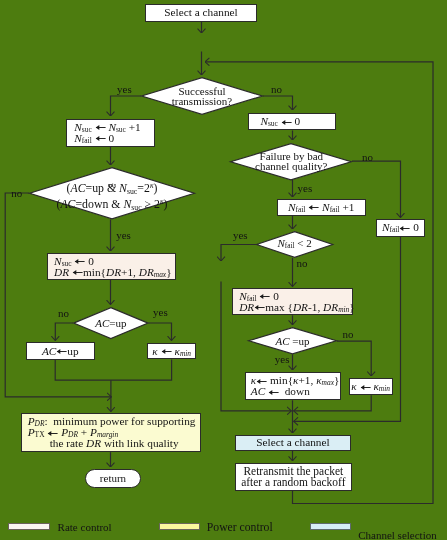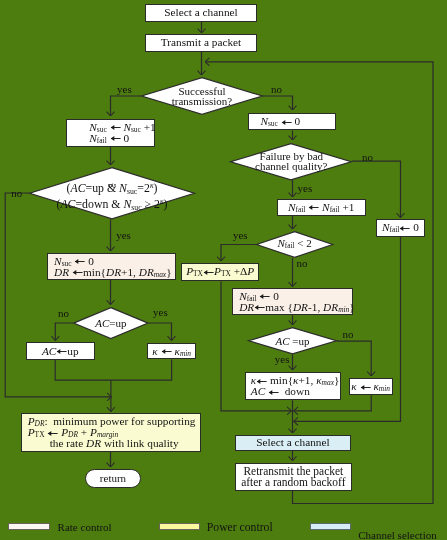--- a/index.html
+++ b/index.html
@@ -112,35 +112,32 @@
       <path d="M221 281.5 L221 410.8 L291.4 410.8" marker-end="url(#ah)"></path>
 
       <path d="M292.5 450.9 L292.5 460.8" marker-end="url(#ah)"></path>
     </g>
   </svg>
 
   <div class="box" style="left:145px;top:3.5px;width:112px;height:18.5px;">
     <span class="ln">Select a channel</span>
   </div>
 
-  <div class="box" style="left:145px;top:33.5px;width:112px;height:18.5px;">
-    <span class="ln">Transmit a packet</span>
-  </div>
 
   <div class="dia" style="left:141px;top:77px;width:122px;height:38px;">
     <svg width="122" height="38" viewBox="0 0 122 38">
         <polygon points="61,0.6 121.4,19 61,37.4 0.6,19" fill="#fff" stroke="#2b2b2b" stroke-width="1.2"></polygon>
       </svg>
     <div class="dtxt">
       <span>Successful</span>
         <span>transmission?</span>
     </div>
   </div>
 
-  <div class="box" style="left:66.3px;top:118.8px;width:89.2px;height:28.2px;align-items:flex-start;padding-left:22px;">
+  <div class="box" style="left:66.3px;top:118.8px;width:89.2px;height:28.2px;align-items:flex-start;padding-left:7px;">
     <span class="ln"><i class="v">N</i><sub>suc</sub> <span class="la"><svg viewBox="0 0 11 9" width="11" height="9">
             <path d="M1.0 5.5 L10.6 5.5" stroke="#1a1a1a" stroke-width="0.95" fill="none"></path>
             <path d="M4.3 3.1 L0.7 5.5 L4.3 7.9 Z" fill="#1a1a1a"></path>
           </svg></span> <i class="v">N</i><sub>suc</sub> +1</span>
     <span class="ln"><i class="v">N</i><sub>fail</sub> <span class="la"><svg viewBox="0 0 11 9" width="11" height="9">
             <path d="M1.0 5.5 L10.6 5.5" stroke="#1a1a1a" stroke-width="0.95" fill="none"></path>
             <path d="M4.3 3.1 L0.7 5.5 L4.3 7.9 Z" fill="#1a1a1a"></path>
           </svg></span> 0</span>
   </div>
 
@@ -187,26 +184,20 @@
 
   <div class="dia" style="left:255.9px;top:231px;width:77.3px;height:27px;">
     <svg width="77.3" height="27" viewBox="0 0 77.3 27">
         <polygon points="38.65,0.6 76.7,13.5 38.65,26.4 0.6,13.5" fill="#fff" stroke="#2b2b2b" stroke-width="1.2"></polygon>
       </svg>
     <div class="dtxt">
       <span><i class="v">N</i><sub>fail</sub> &lt; 2</span>
     </div>
   </div>
 
-  <div class="box fill-power" style="left:181.2px;top:262.8px;width:78px;height:17.9px;">
-    <span class="ln"><i class="v">P</i><sub>TX</sub><span class="la"><svg viewBox="0 0 11 9" width="11" height="9">
-            <path d="M1.0 5.5 L10.6 5.5" stroke="#1a1a1a" stroke-width="0.95" fill="none"></path>
-            <path d="M4.3 3.1 L0.7 5.5 L4.3 7.9 Z" fill="#1a1a1a"></path>
-          </svg></span><i class="v">P</i><sub>TX</sub> +Δ<i class="v">P</i></span>
-  </div>
 
   <div class="box fill-rate" style="left:47.1px;top:253.4px;width:129.3px;height:26.6px;align-items:flex-start;padding-left:6px;">
     <span class="ln"><i class="v">N</i><sub>suc</sub> <span class="la"><svg viewBox="0 0 11 9" width="11" height="9">
             <path d="M1.0 5.5 L10.6 5.5" stroke="#1a1a1a" stroke-width="0.95" fill="none"></path>
             <path d="M4.3 3.1 L0.7 5.5 L4.3 7.9 Z" fill="#1a1a1a"></path>
           </svg></span> 0</span>
     <span class="ln"><i class="v">DR</i> <span class="la"><svg viewBox="0 0 11 9" width="11" height="9">
             <path d="M1.0 5.5 L10.6 5.5" stroke="#1a1a1a" stroke-width="0.95" fill="none"></path>
             <path d="M4.3 3.1 L0.7 5.5 L4.3 7.9 Z" fill="#1a1a1a"></path>
           </svg></span>min{<i class="v">DR</i>+1, <i class="v">DR</i><sub class="ital">max</sub>}</span>

